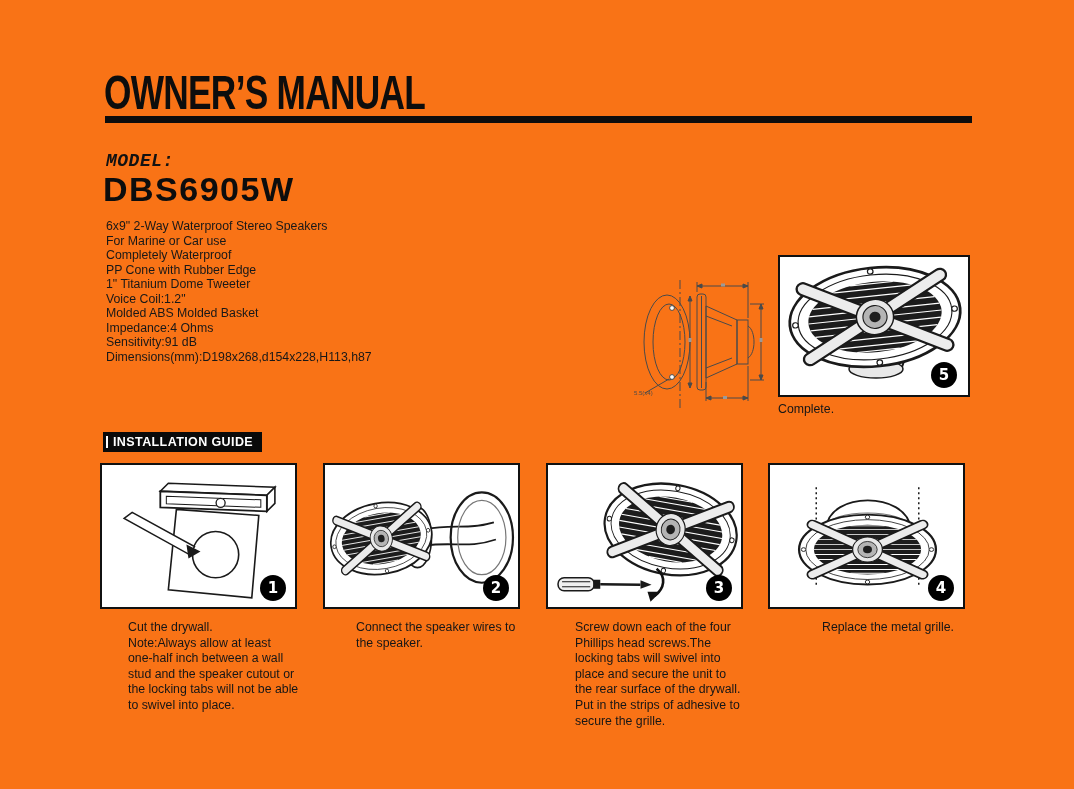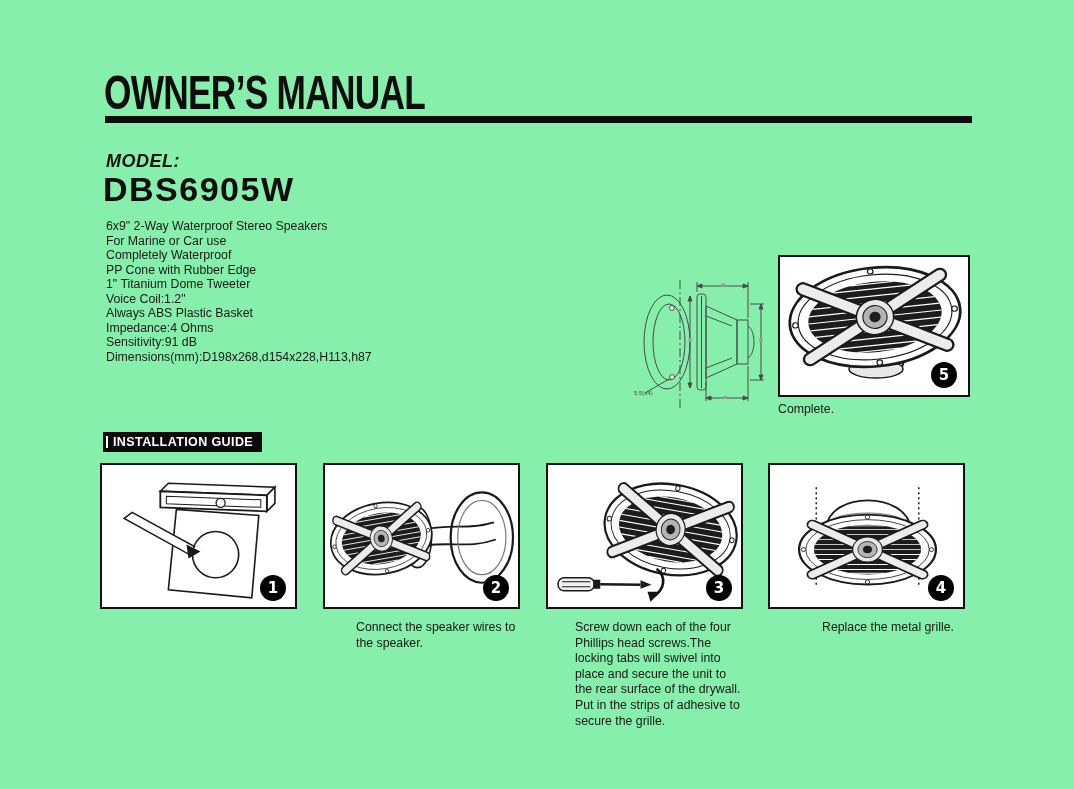--- a/index.html
+++ b/index.html
@@ -1,28 +1,28 @@
 <!DOCTYPE html>
 <html><head>
 <meta charset="utf-8">
 <style>
   html,body{margin:0;padding:0;background:#ffffff;}
   .page{
-    position:relative;width:1074px;height:789px;background:#86efac;overflow:hidden;
+    position:relative;width:1074px;height:789px;background:#f97316;overflow:hidden;
     font-family:"Liberation Sans",sans-serif;color:#141414;
   }
   .title{
     position:absolute;left:104px;top:64px;margin:0;
     font-size:49px;font-weight:bold;letter-spacing:-1px;color:#0d0d0d;
     transform:scaleX(0.72);transform-origin:0 50%;white-space:nowrap;
   }
   .rule{position:absolute;left:105px;top:116px;width:867px;height:7px;background:#0d0d0d;}
   .model-label{
     position:absolute;left:106px;top:151px;
-    font-size:18px;font-weight:bold;font-style:italic;letter-spacing:.5px;color:#121212;
+    font-size:18px;font-weight:bold;font-style:italic;letter-spacing:.5px;color:#121212;font-family:Liberation Mono, monospace;
   }
   .model-number{
     position:absolute;left:103px;top:170px;
     font-size:34px;font-weight:bold;letter-spacing:1.5px;color:#0d0d0d;
   }
   .specs{position:absolute;left:106px;top:219px;font-size:12.3px;line-height:14.5px;color:#181818;}
   .install-header{
     position:absolute;left:103px;top:432px;height:20px;
     background:#0a0a0a;color:#ffffff;display:flex;align-items:center;
     padding:0 9px 0 3px;font-size:12.5px;font-weight:bold;letter-spacing:.4px;
@@ -106,21 +106,21 @@
   <div class="model-label">MODEL:</div>
   <div class="model-number">DBS6905W</div>
 
   <div class="specs">
     <div>6x9" 2-Way Waterproof Stereo Speakers</div>
     <div>For Marine or Car use</div>
     <div>Completely Waterproof</div>
     <div>PP Cone with Rubber Edge</div>
     <div>1" Titanium Dome Tweeter</div>
     <div>Voice Coil:1.2"</div>
-    <div>Always ABS Plastic Basket</div>
+    <div>Molded ABS Molded Basket</div>
     <div>Impedance:4 Ohms</div>
     <div>Sensitivity:91 dB</div>
     <div>Dimensions(mm):D198x268,d154x228,H113,h87</div>
   </div>
 
   <svg class="tech-drawing" viewBox="0 0 144 144">
     <g stroke="#4a4a4a" stroke-width="1" fill="none">
       <line x1="47" y1="6" x2="47" y2="136" stroke-dasharray="9 3 2 3"></line>
       <ellipse cx="34" cy="68" rx="23" ry="47"></ellipse>
       <ellipse cx="36" cy="68" rx="16" ry="38"></ellipse>
@@ -228,20 +228,26 @@
       <line x1="148" y1="22" x2="148" y2="122" stroke="#1a1a1a" stroke-width="1.5" stroke-dasharray="2 3"></line>
       <path d="M56,62 C60,26 134,26 140,62" fill="none" stroke="#1a1a1a" stroke-width="1.8"></path>
       <path d="M52,64 C58,42 136,42 142,64" fill="none" stroke="#777777" stroke-width="1"></path>
       <g transform="translate(97,84) scale(0.74,0.62) translate(-100,-70)">
         <use href="#spk"></use>
       </g>
     </svg>
     <div class="badge">4</div>
   </div>
 
+  <div class="caption" style="left:128px">Cut the drywall.
+Note:Always allow at least
+one-half inch between a wall
+stud and the speaker cutout or
+the locking tabs will not be able
+to swivel into place.</div>
   <div class="caption" style="left:356px">Connect the speaker wires to
 the speaker.</div>
   <div class="caption" style="left:575px">Screw down each of the four
 Phillips head screws.The
 locking tabs will swivel into
 place and secure the unit to
 the rear surface of the drywall.
 Put in the strips of adhesive to
 secure the grille.</div>
   <div class="caption" style="left:822px">Replace the metal grille.</div>

